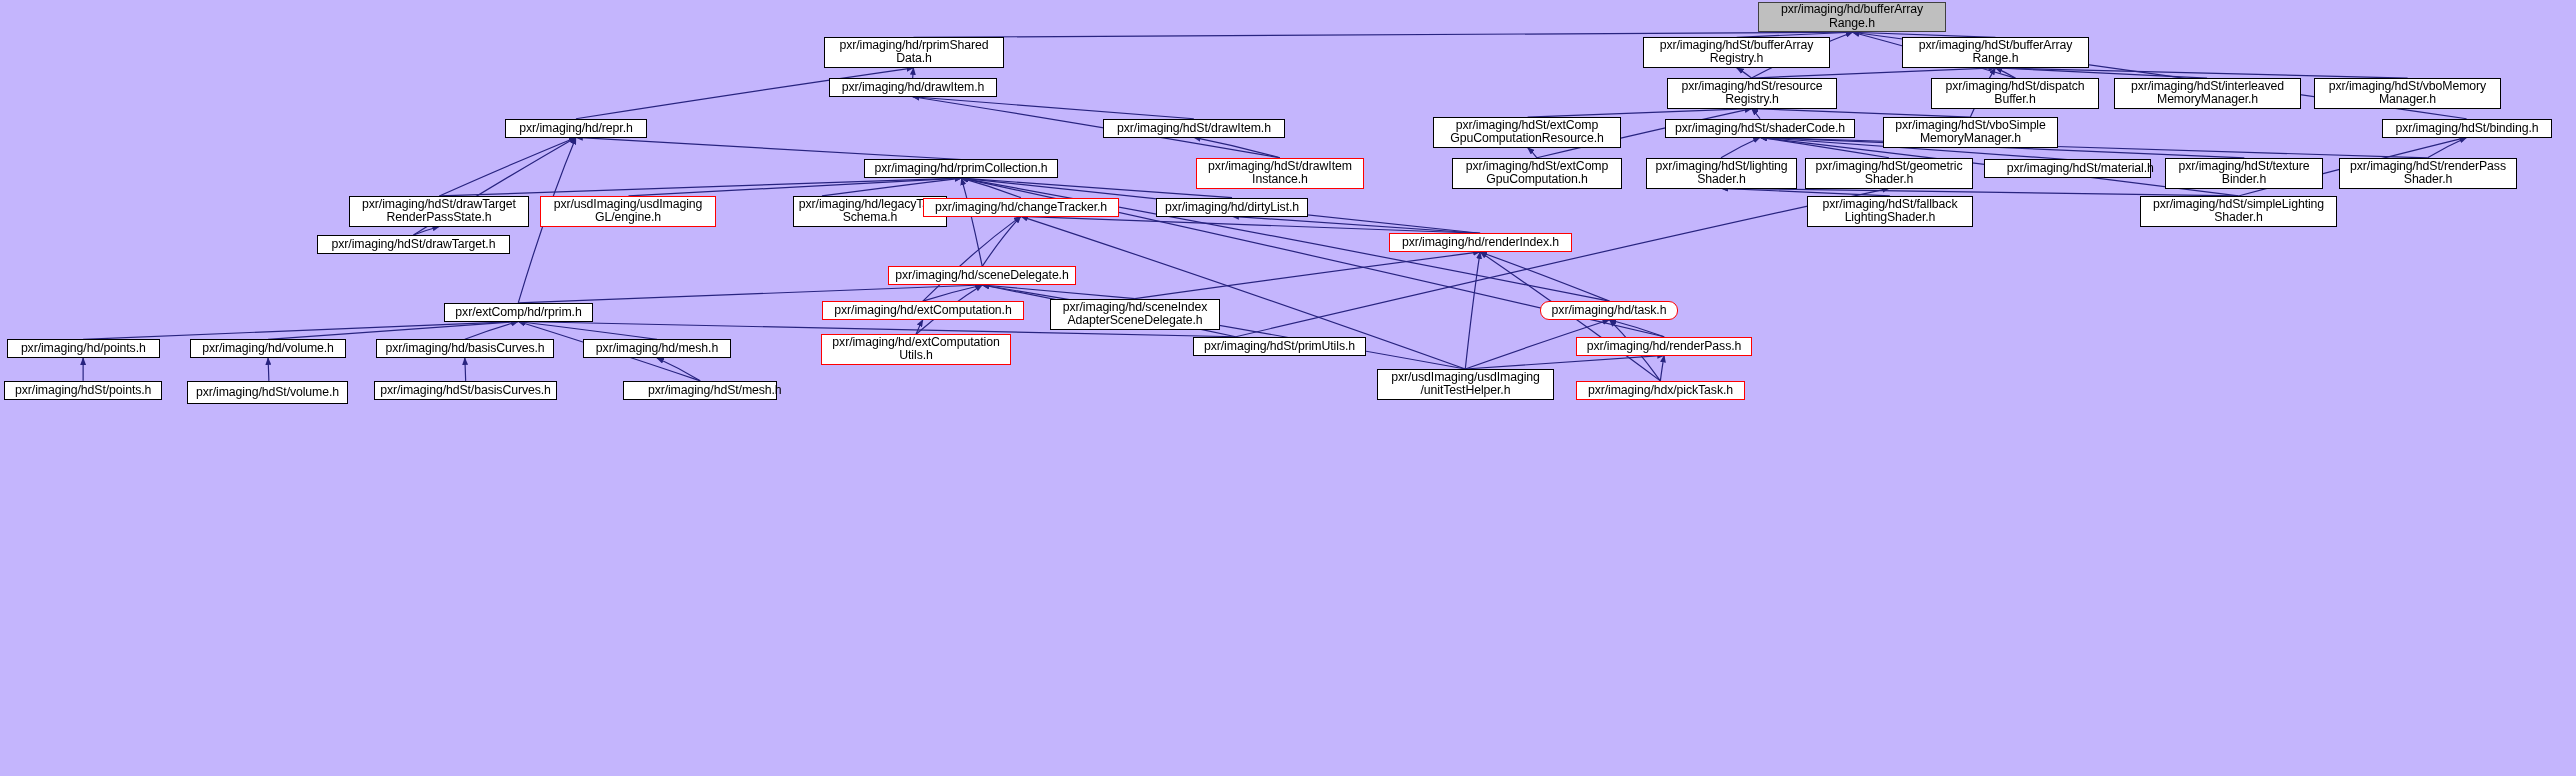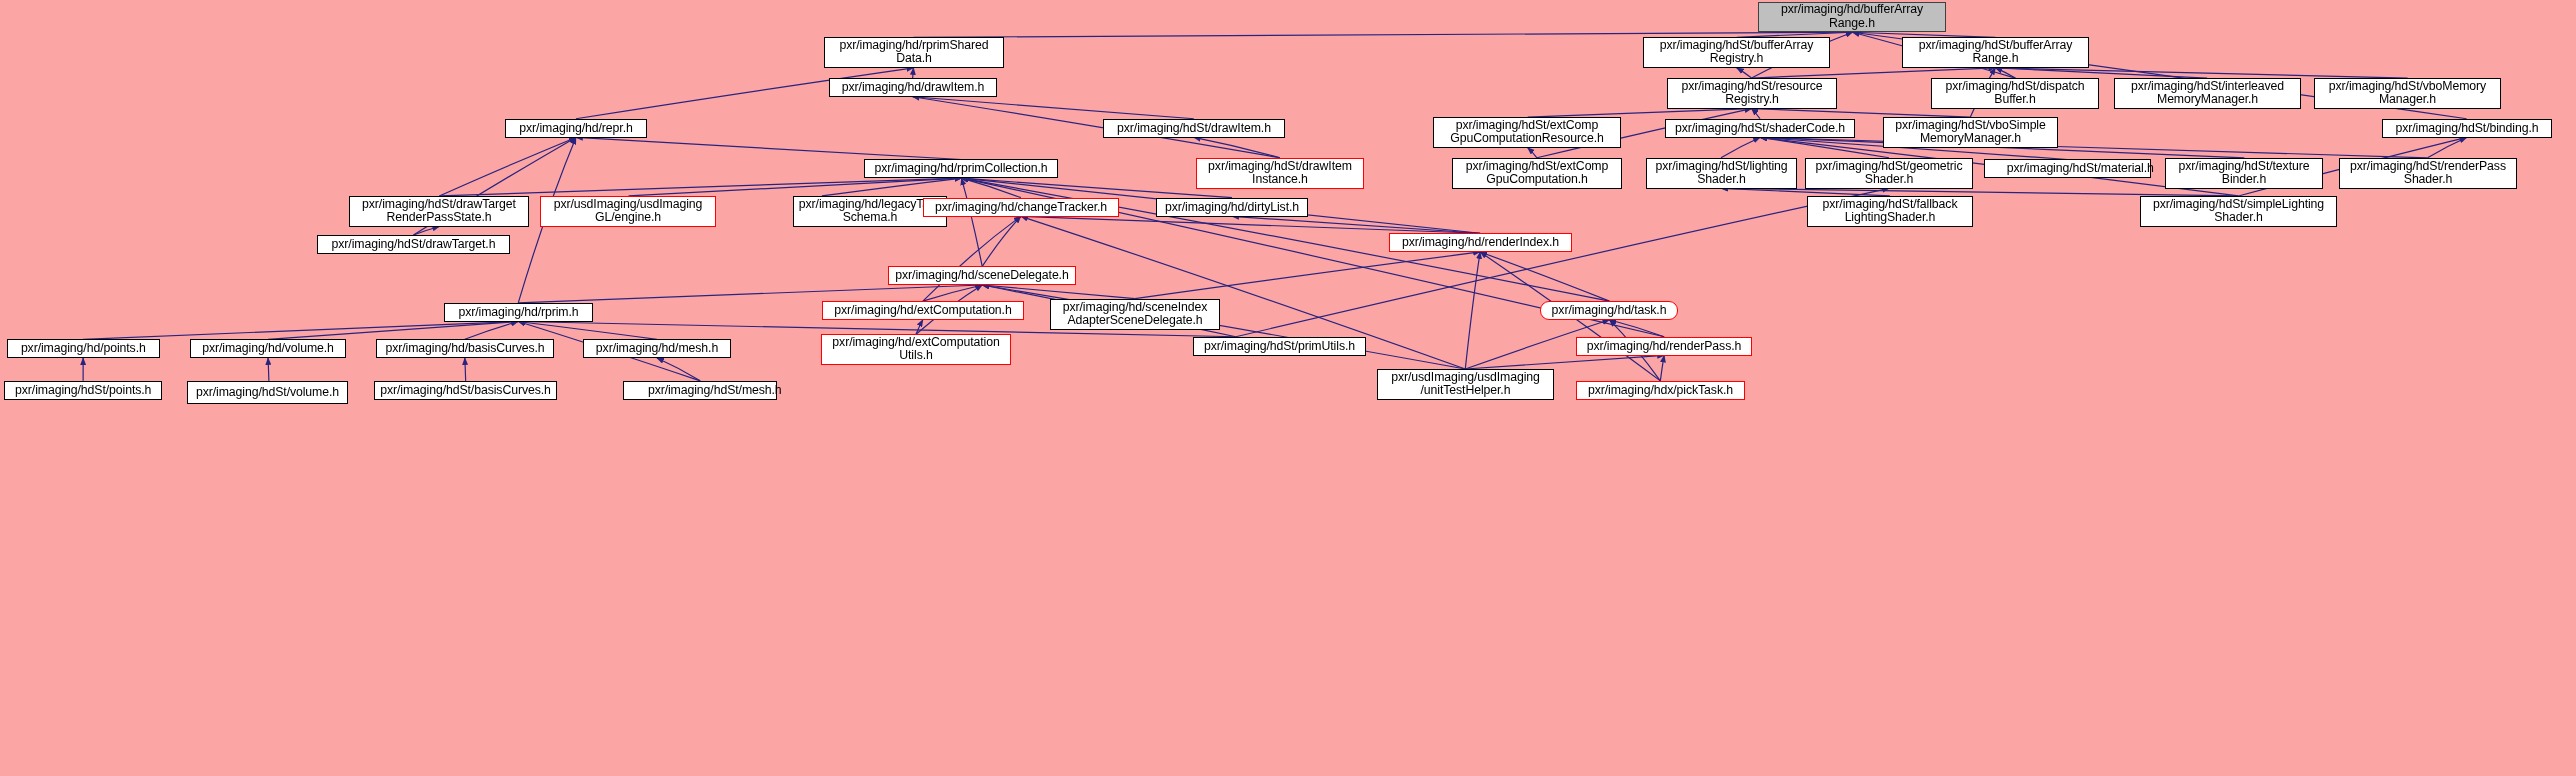--- a/index.html
+++ b/index.html
@@ -4,21 +4,21 @@
 <style>
   html, body {
     margin: 0;
     padding: 0;
     background: #ffffff;
   }
   #graph {
     position: relative;
     width: 2576px;
     height: 777px;
-    background: #fca5a5;
+    background: #c4b5fd;
     font-family: "Liberation Sans", sans-serif;
     overflow: hidden;
   }
   #edges {
     position: absolute;
     left: 0;
     top: 0;
     width: 2576px;
     height: 777px;
     pointer-events: none;
@@ -185,21 +185,21 @@
 Schema.h</div>
       <div class="node red" style="left: 923px; top: 198px; width: 196px; height: 18.7px;">pxr/imaging/hd/changeTracker.h</div>
       <div class="node" style="left: 1156px; top: 198px; width: 152px; height: 18.7px;">pxr/imaging/hd/dirtyList.h</div>
       <div class="node" style="left: 1807px; top: 196px; width: 166px; height: 30.5px;">pxr/imaging/hdSt/fallback
 LightingShader.h</div>
       <div class="node" style="left: 2140px; top: 196px; width: 197px; height: 30.5px;">pxr/imaging/hdSt/simpleLighting
 Shader.h</div>
       <div class="node" style="left: 317px; top: 235px; width: 193px; height: 18.7px;">pxr/imaging/hdSt/drawTarget.h</div>
       <div class="node red" style="left: 1389px; top: 233px; width: 183px; height: 18.7px;">pxr/imaging/hd/renderIndex.h</div>
       <div class="node red" style="left: 888px; top: 266px; width: 188px; height: 18.7px;">pxr/imaging/hd/sceneDelegate.h</div>
-      <div class="node" style="left: 444px; top: 303px; width: 149px; height: 18.7px;">pxr/imaging/hd/rprim.h</div>
+      <div class="node" style="left: 444px; top: 303px; width: 149px; height: 18.7px;">pxr/extComp/hd/rprim.h</div>
       <div class="node red" style="left: 822px; top: 301px; width: 202px; height: 18.7px;">pxr/imaging/hd/extComputation.h</div>
       <div class="node" style="left: 1050px; top: 299px; width: 170px; height: 30.5px;">pxr/imaging/hd/sceneIndex
 AdapterSceneDelegate.h</div>
       <div class="node red" style="left: 1540px; top: 301px; width: 138px; height: 18.7px; border-radius: 9px;">pxr/imaging/hd/task.h</div>
       <div class="node red" style="left: 821px; top: 334px; width: 190px; height: 30.5px;">pxr/imaging/hd/extComputation
 Utils.h</div>
       <div class="node" style="left: 1193px; top: 337px; width: 173px; height: 18.7px;">pxr/imaging/hdSt/primUtils.h</div>
       <div class="node red" style="left: 1576px; top: 337px; width: 176px; height: 18.7px;">pxr/imaging/hd/renderPass.h</div>
       <div class="node" style="left: 6.8px; top: 339px; width: 153px; height: 18.7px;">pxr/imaging/hd/points.h</div>
       <div class="node" style="left: 190px; top: 339px; width: 156px; height: 18.7px;">pxr/imaging/hd/volume.h</div>

